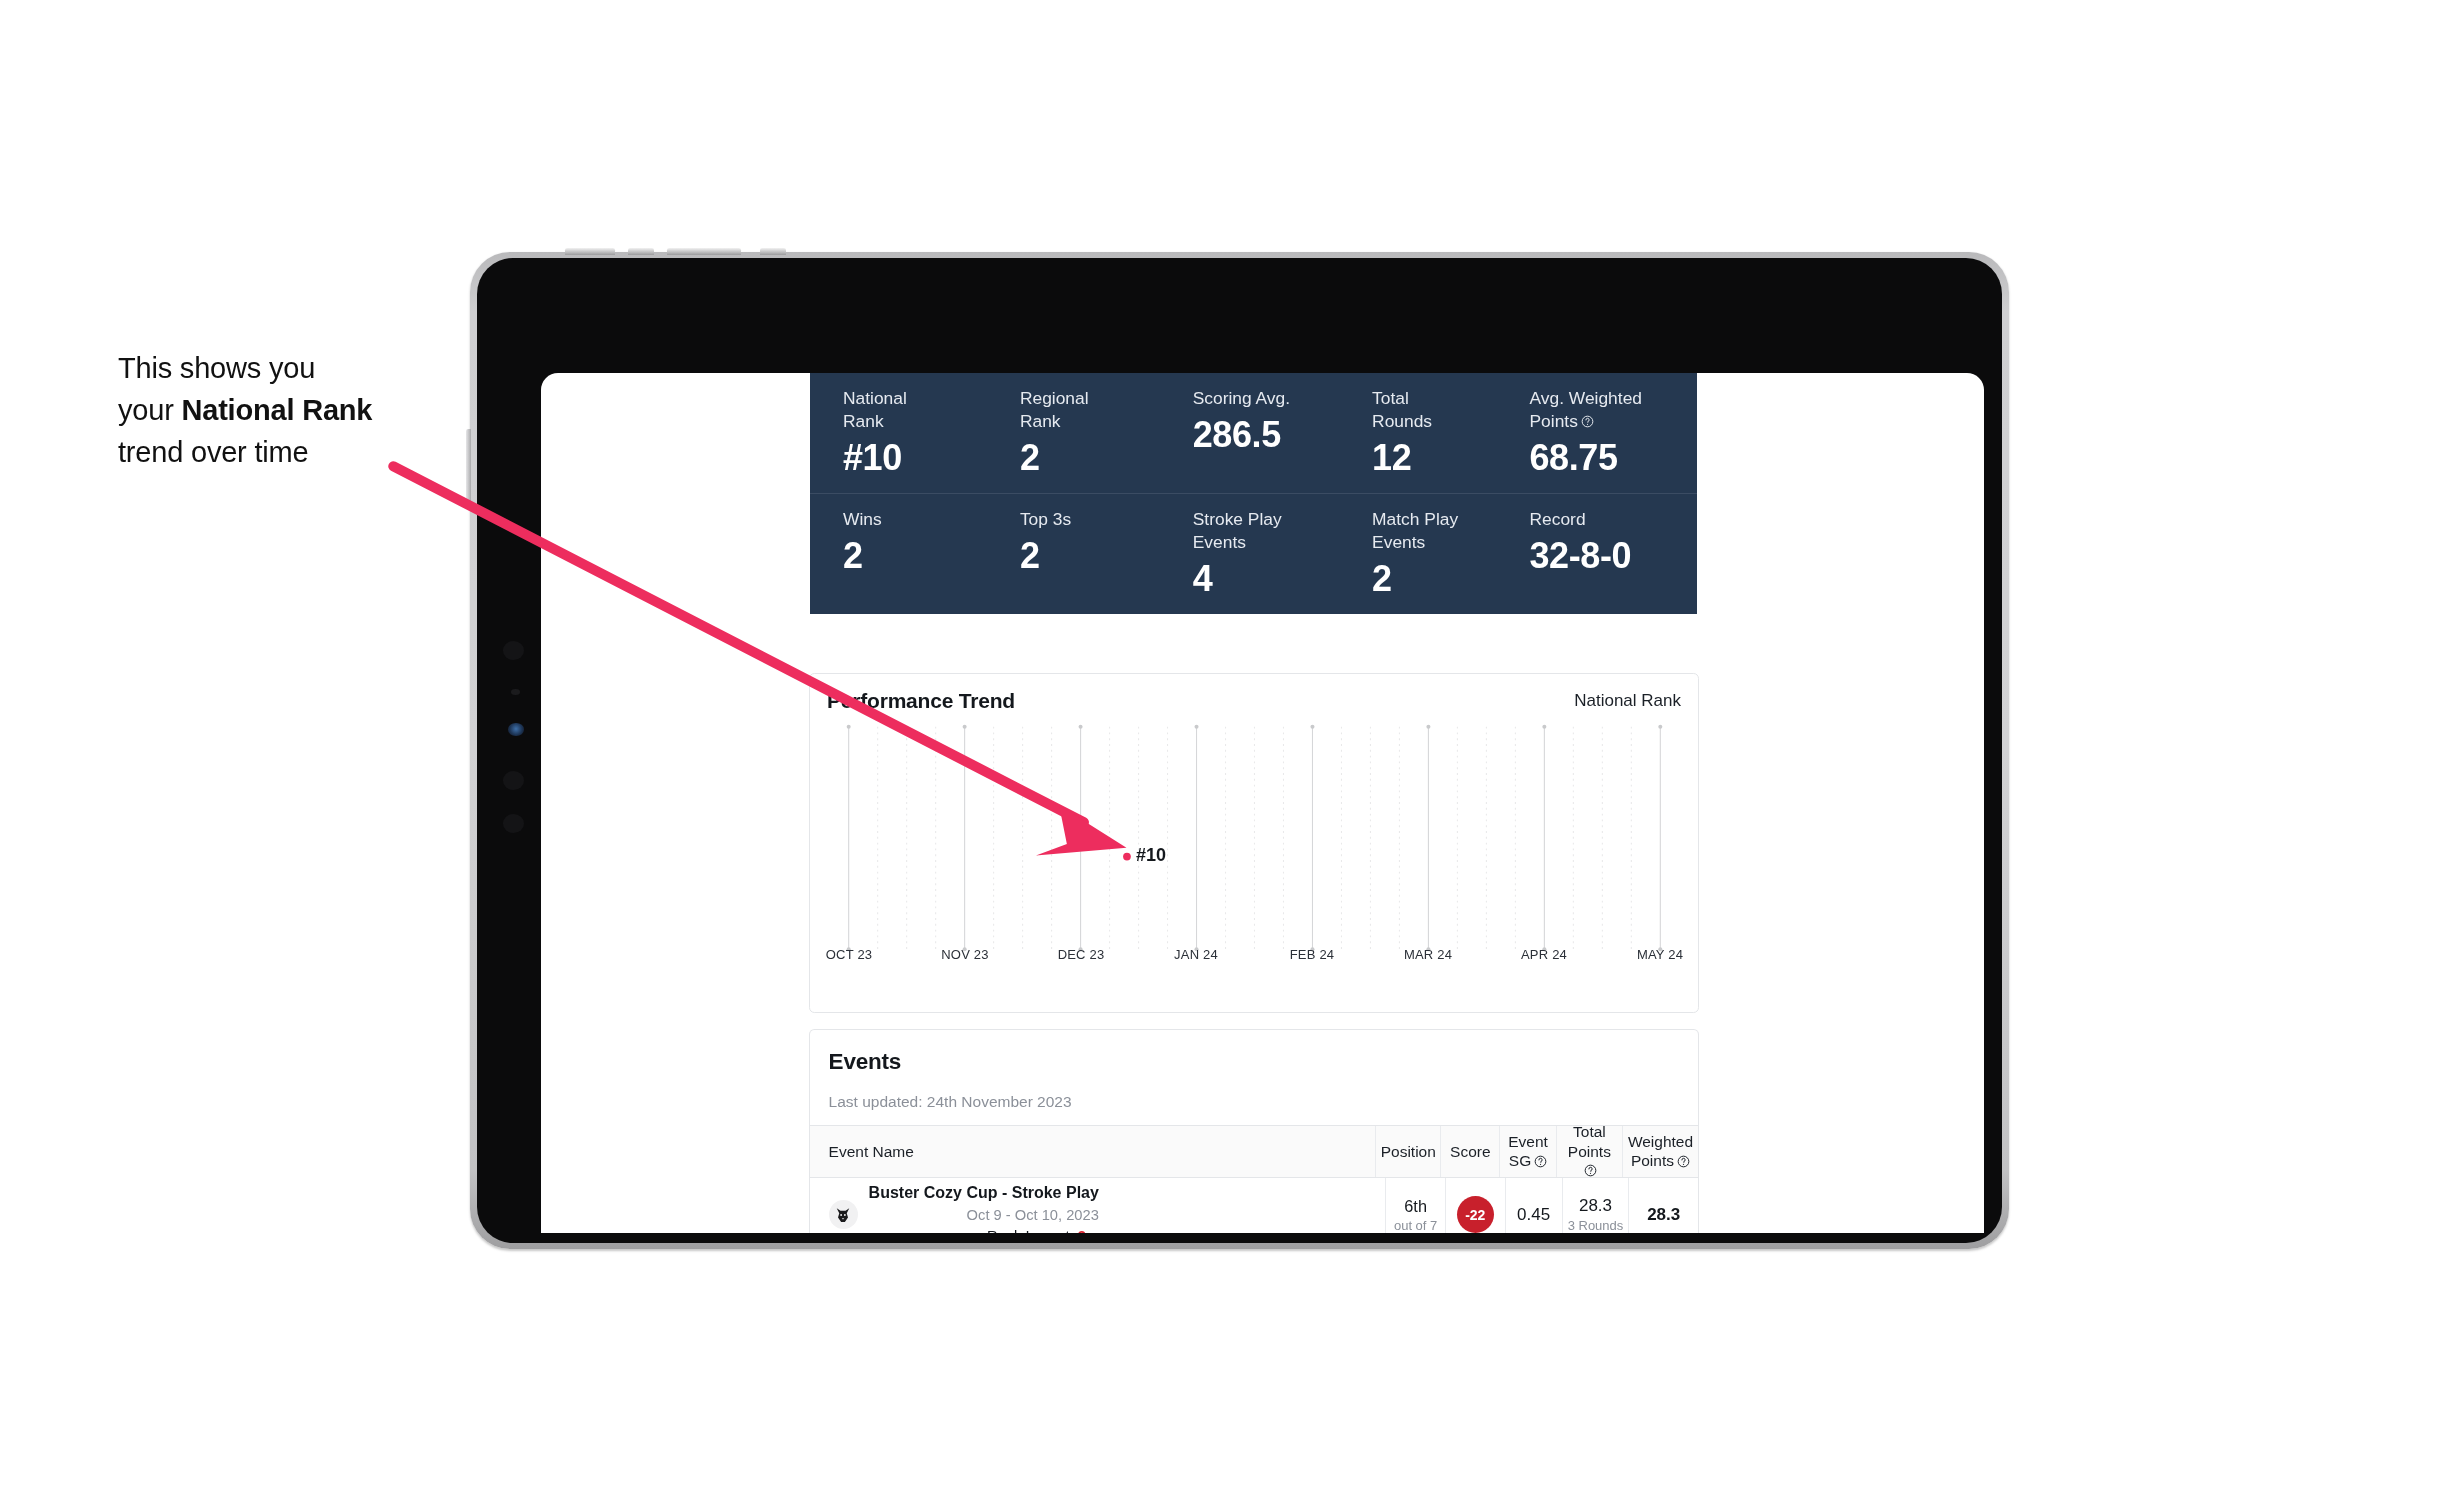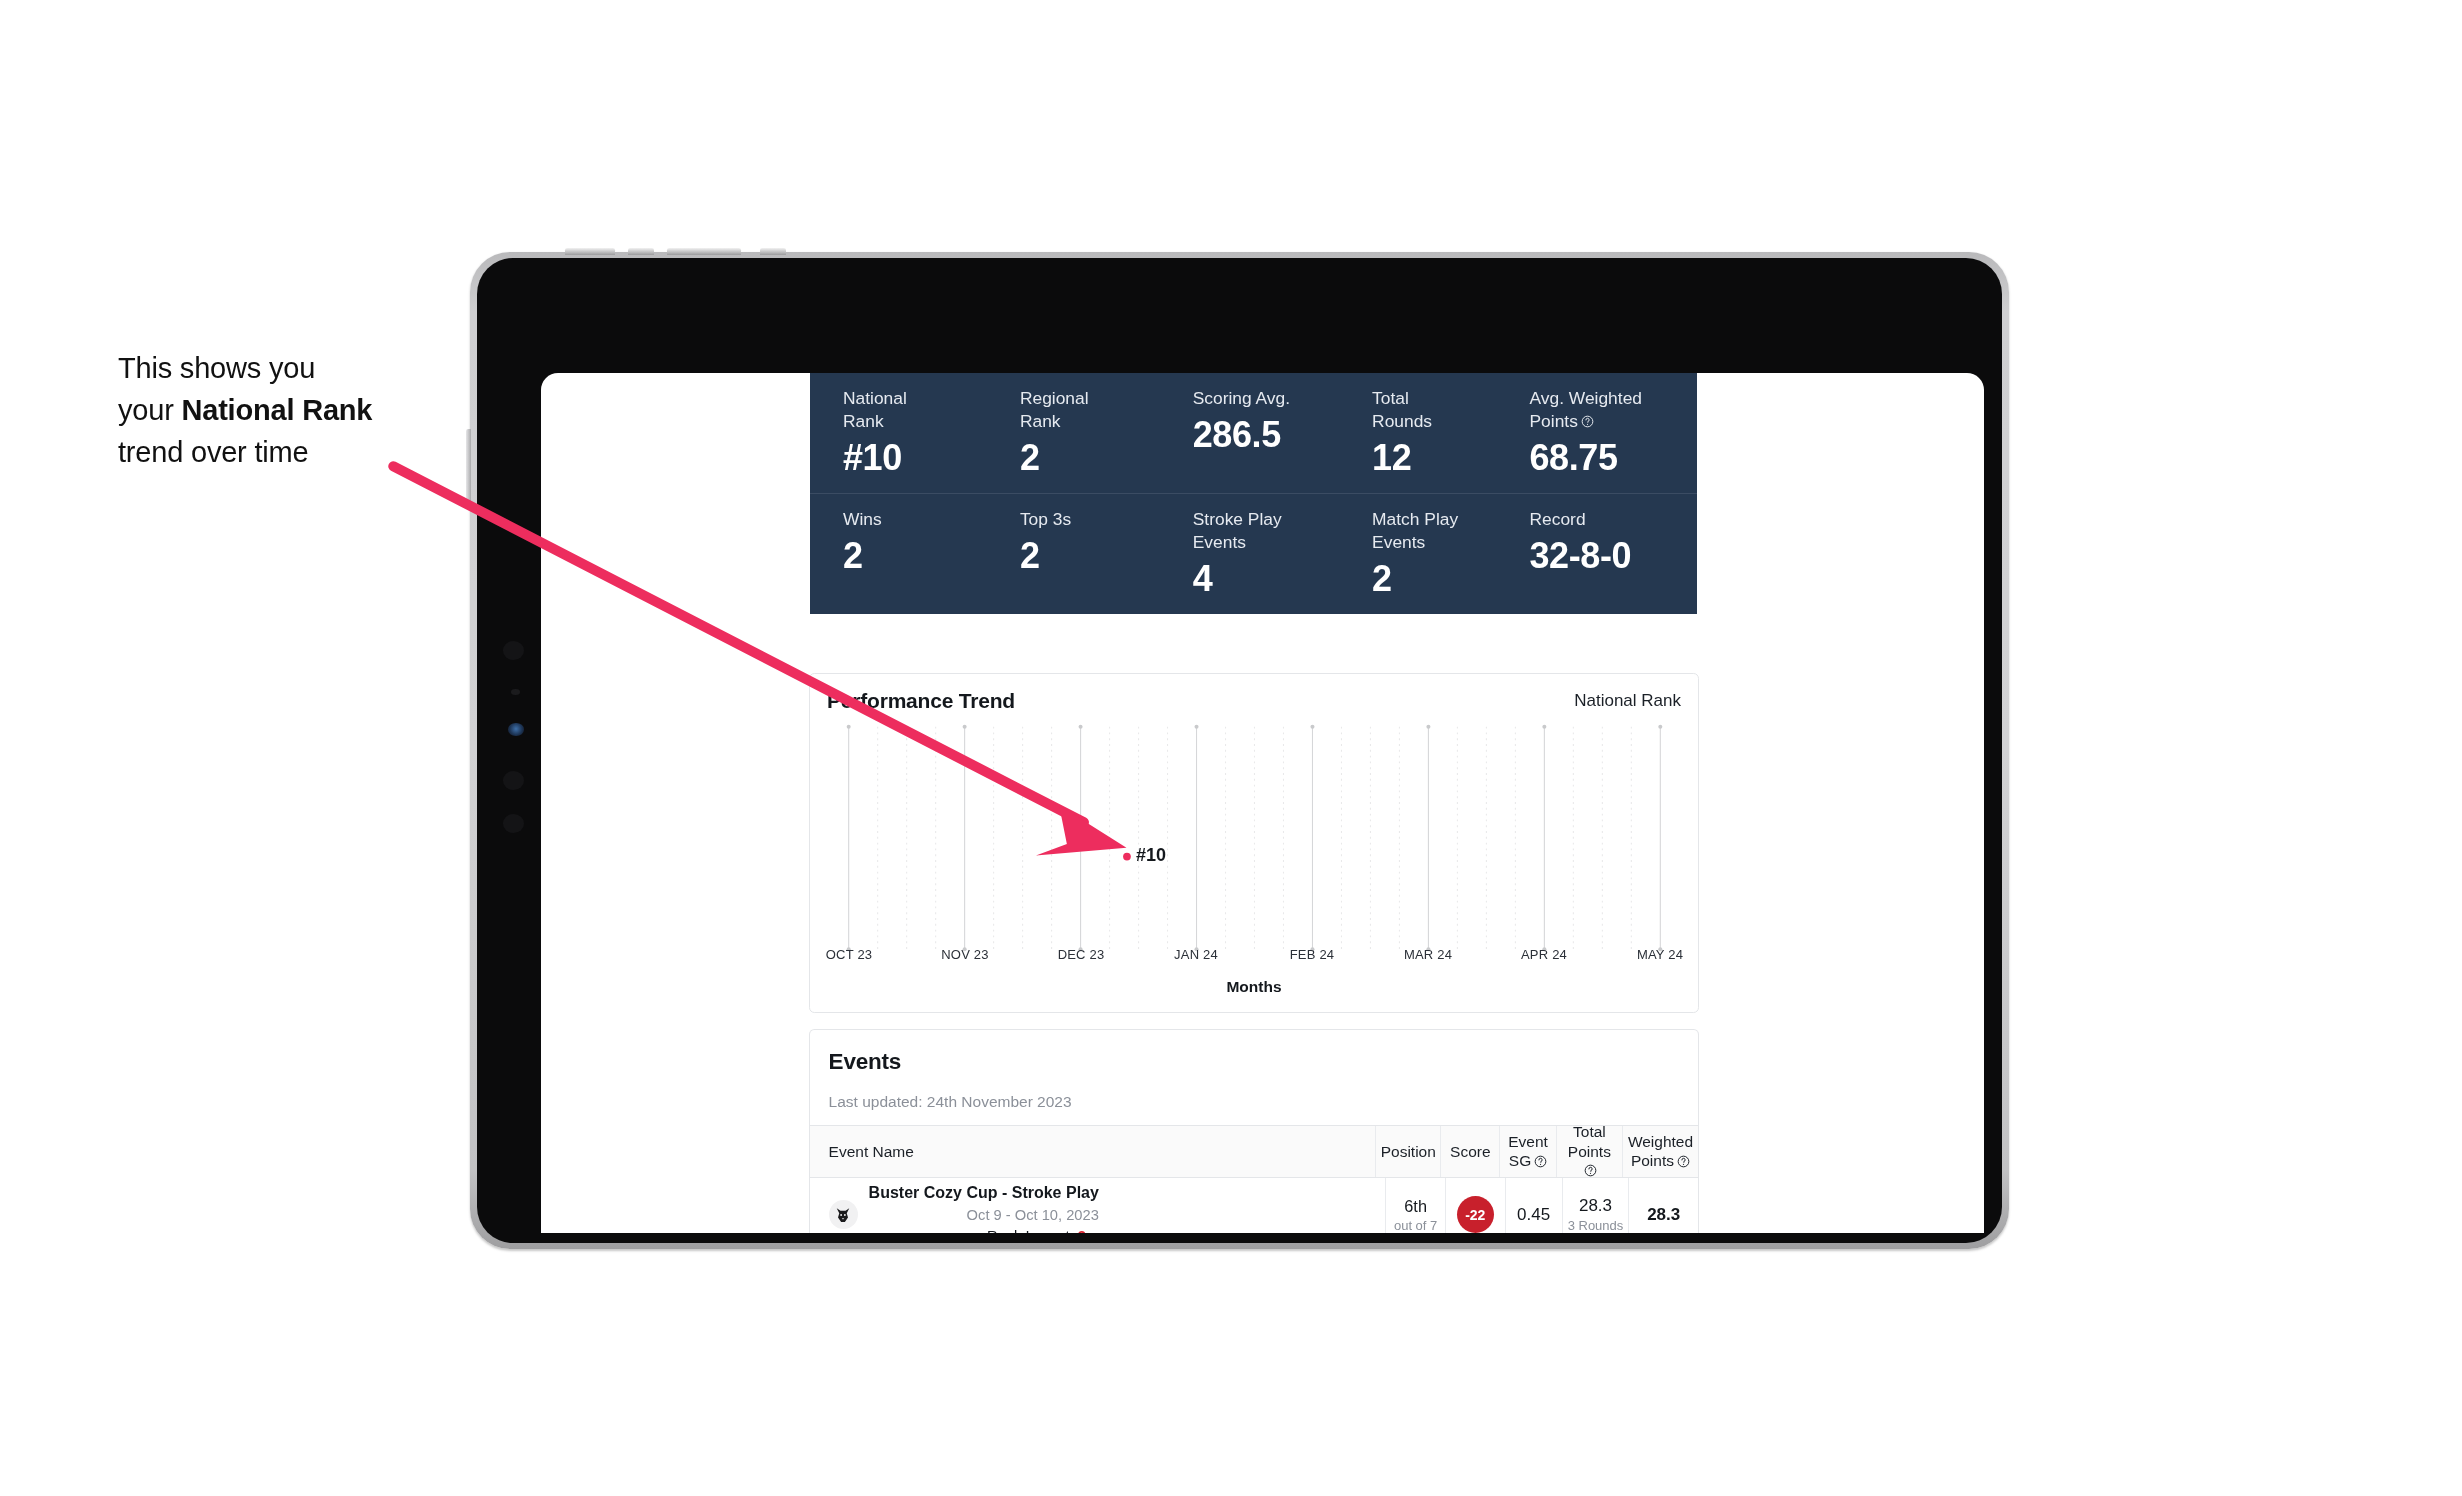--- a/index.html
+++ b/index.html
@@ -465,21 +465,20 @@
           <div class="xlabels" id="xLabels">
               <span style="left: 22px;">OCT 23</span>
               <span style="left: 138px;">NOV 23</span>
               <span style="left: 254px;">DEC 23</span>
               <span style="left: 369px;">JAN 24</span>
               <span style="left: 485px;">FEB 24</span>
               <span style="left: 601px;">MAR 24</span>
               <span style="left: 717px;">APR 24</span>
               <span style="left: 833px;">MAY 24</span>
             </div>
-          <div class="axis-title">Months</div>
         </div>
 
         <div class="card card-events">
           <div class="ev-head">
             <div class="ev-title">Events</div>
             <div class="ev-sub">Last updated: 24th November 2023</div>
           </div>
 
           <div class="tbl">
             <div class="tbl-head" id="tblHead">

